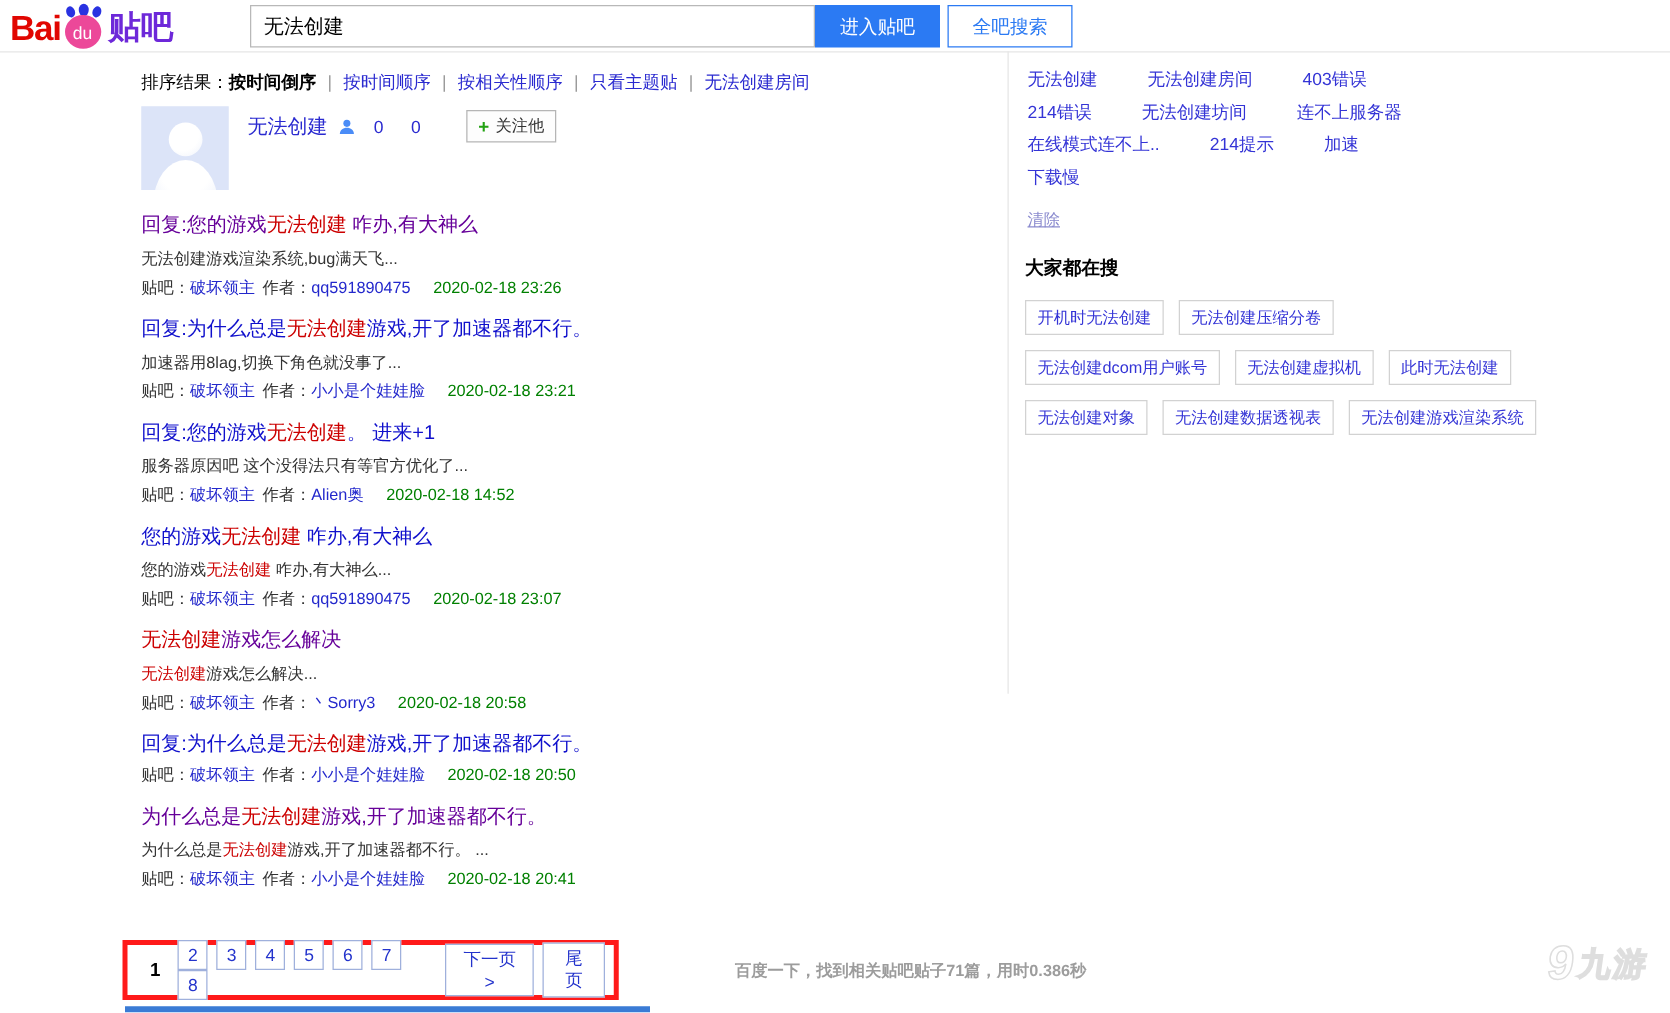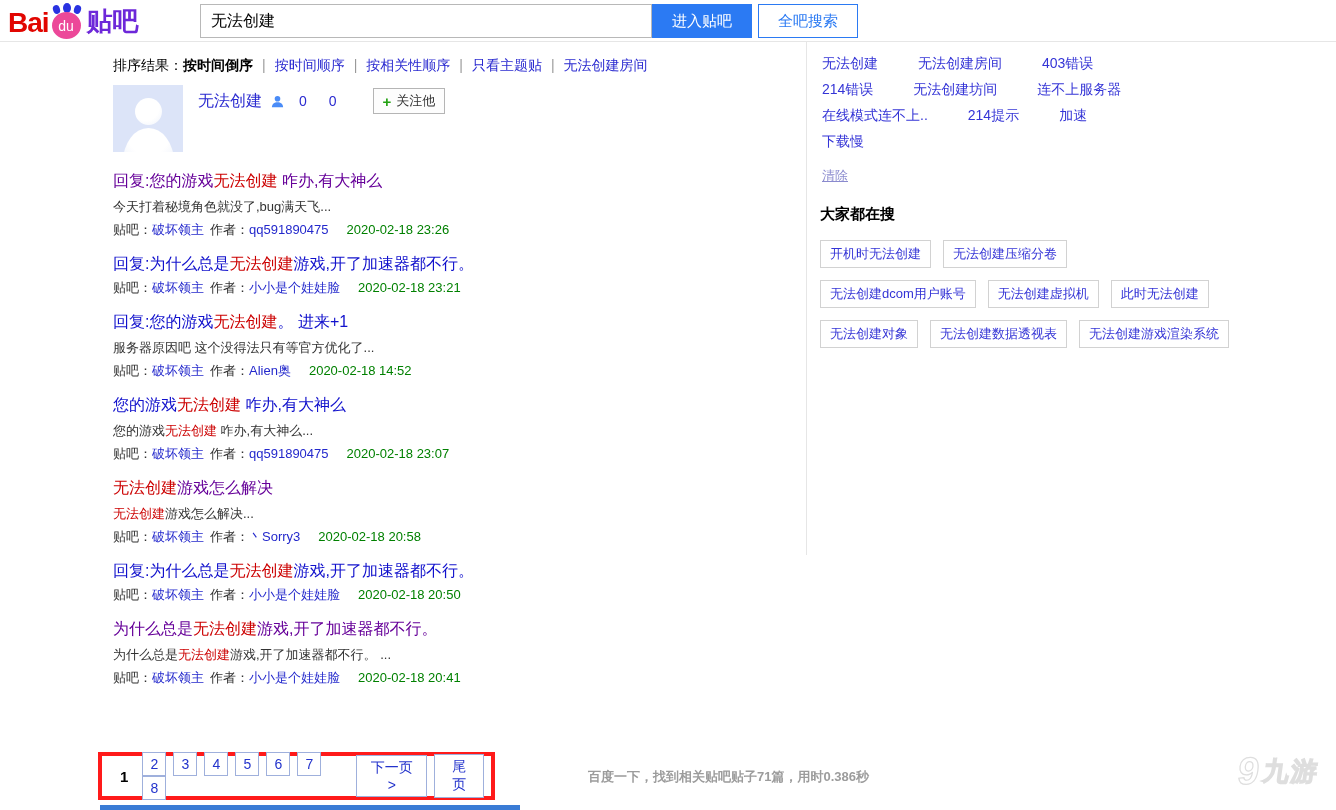--- a/index.html
+++ b/index.html
@@ -139,25 +139,26 @@
   </span>
   <span class="follow-btn">
     <span class="follow-plus">+</span>
     <span>关注他</span>
   </span>
 </div>
 
 <div class="results" id="results">
     <div class="result">
       <h3 class="r-title"><a class="visited"><span>回复:您的游戏</span><span class="hl">无法创建</span><span> 咋办,有大神么</span></a></h3>
-      <div class="r-snippet"><span>今天打着秘境角色就没了,bug满天飞...</span></div>
+      <div class="r-snippet"><span>无法创建游戏渲染系统,bug满天飞...</span></div>
       <div class="r-meta"><span>贴吧：</span><a>破坏领主</a><span class="alabel">作者：</span><a>qq591890475</a><span class="date">2020-02-18 23:26</span></div>
     </div>
     <div class="result">
       <h3 class="r-title"><a><span>回复:为什么总是</span><span class="hl">无法创建</span><span>游戏,开了加速器都不行。</span></a></h3>
+      <div class="r-snippet"><span>加速器用8lag,切换下角色就没事了...</span></div>
       <div class="r-meta"><span>贴吧：</span><a>破坏领主</a><span class="alabel">作者：</span><a>小小是个娃娃脸</a><span class="date">2020-02-18 23:21</span></div>
     </div>
     <div class="result">
       <h3 class="r-title"><a><span>回复:您的游戏</span><span class="hl">无法创建</span><span>。 进来+1</span></a></h3>
       <div class="r-snippet"><span>服务器原因吧 这个没得法只有等官方优化了...</span></div>
       <div class="r-meta"><span>贴吧：</span><a>破坏领主</a><span class="alabel">作者：</span><a>Alien奥</a><span class="date">2020-02-18 14:52</span></div>
     </div>
     <div class="result">
       <h3 class="r-title"><a><span>您的游戏</span><span class="hl">无法创建</span><span> 咋办,有大神么</span></a></h3>
       <div class="r-snippet"><span>您的游戏</span><span class="hl">无法创建</span><span> 咋办,有大神么...</span></div>

